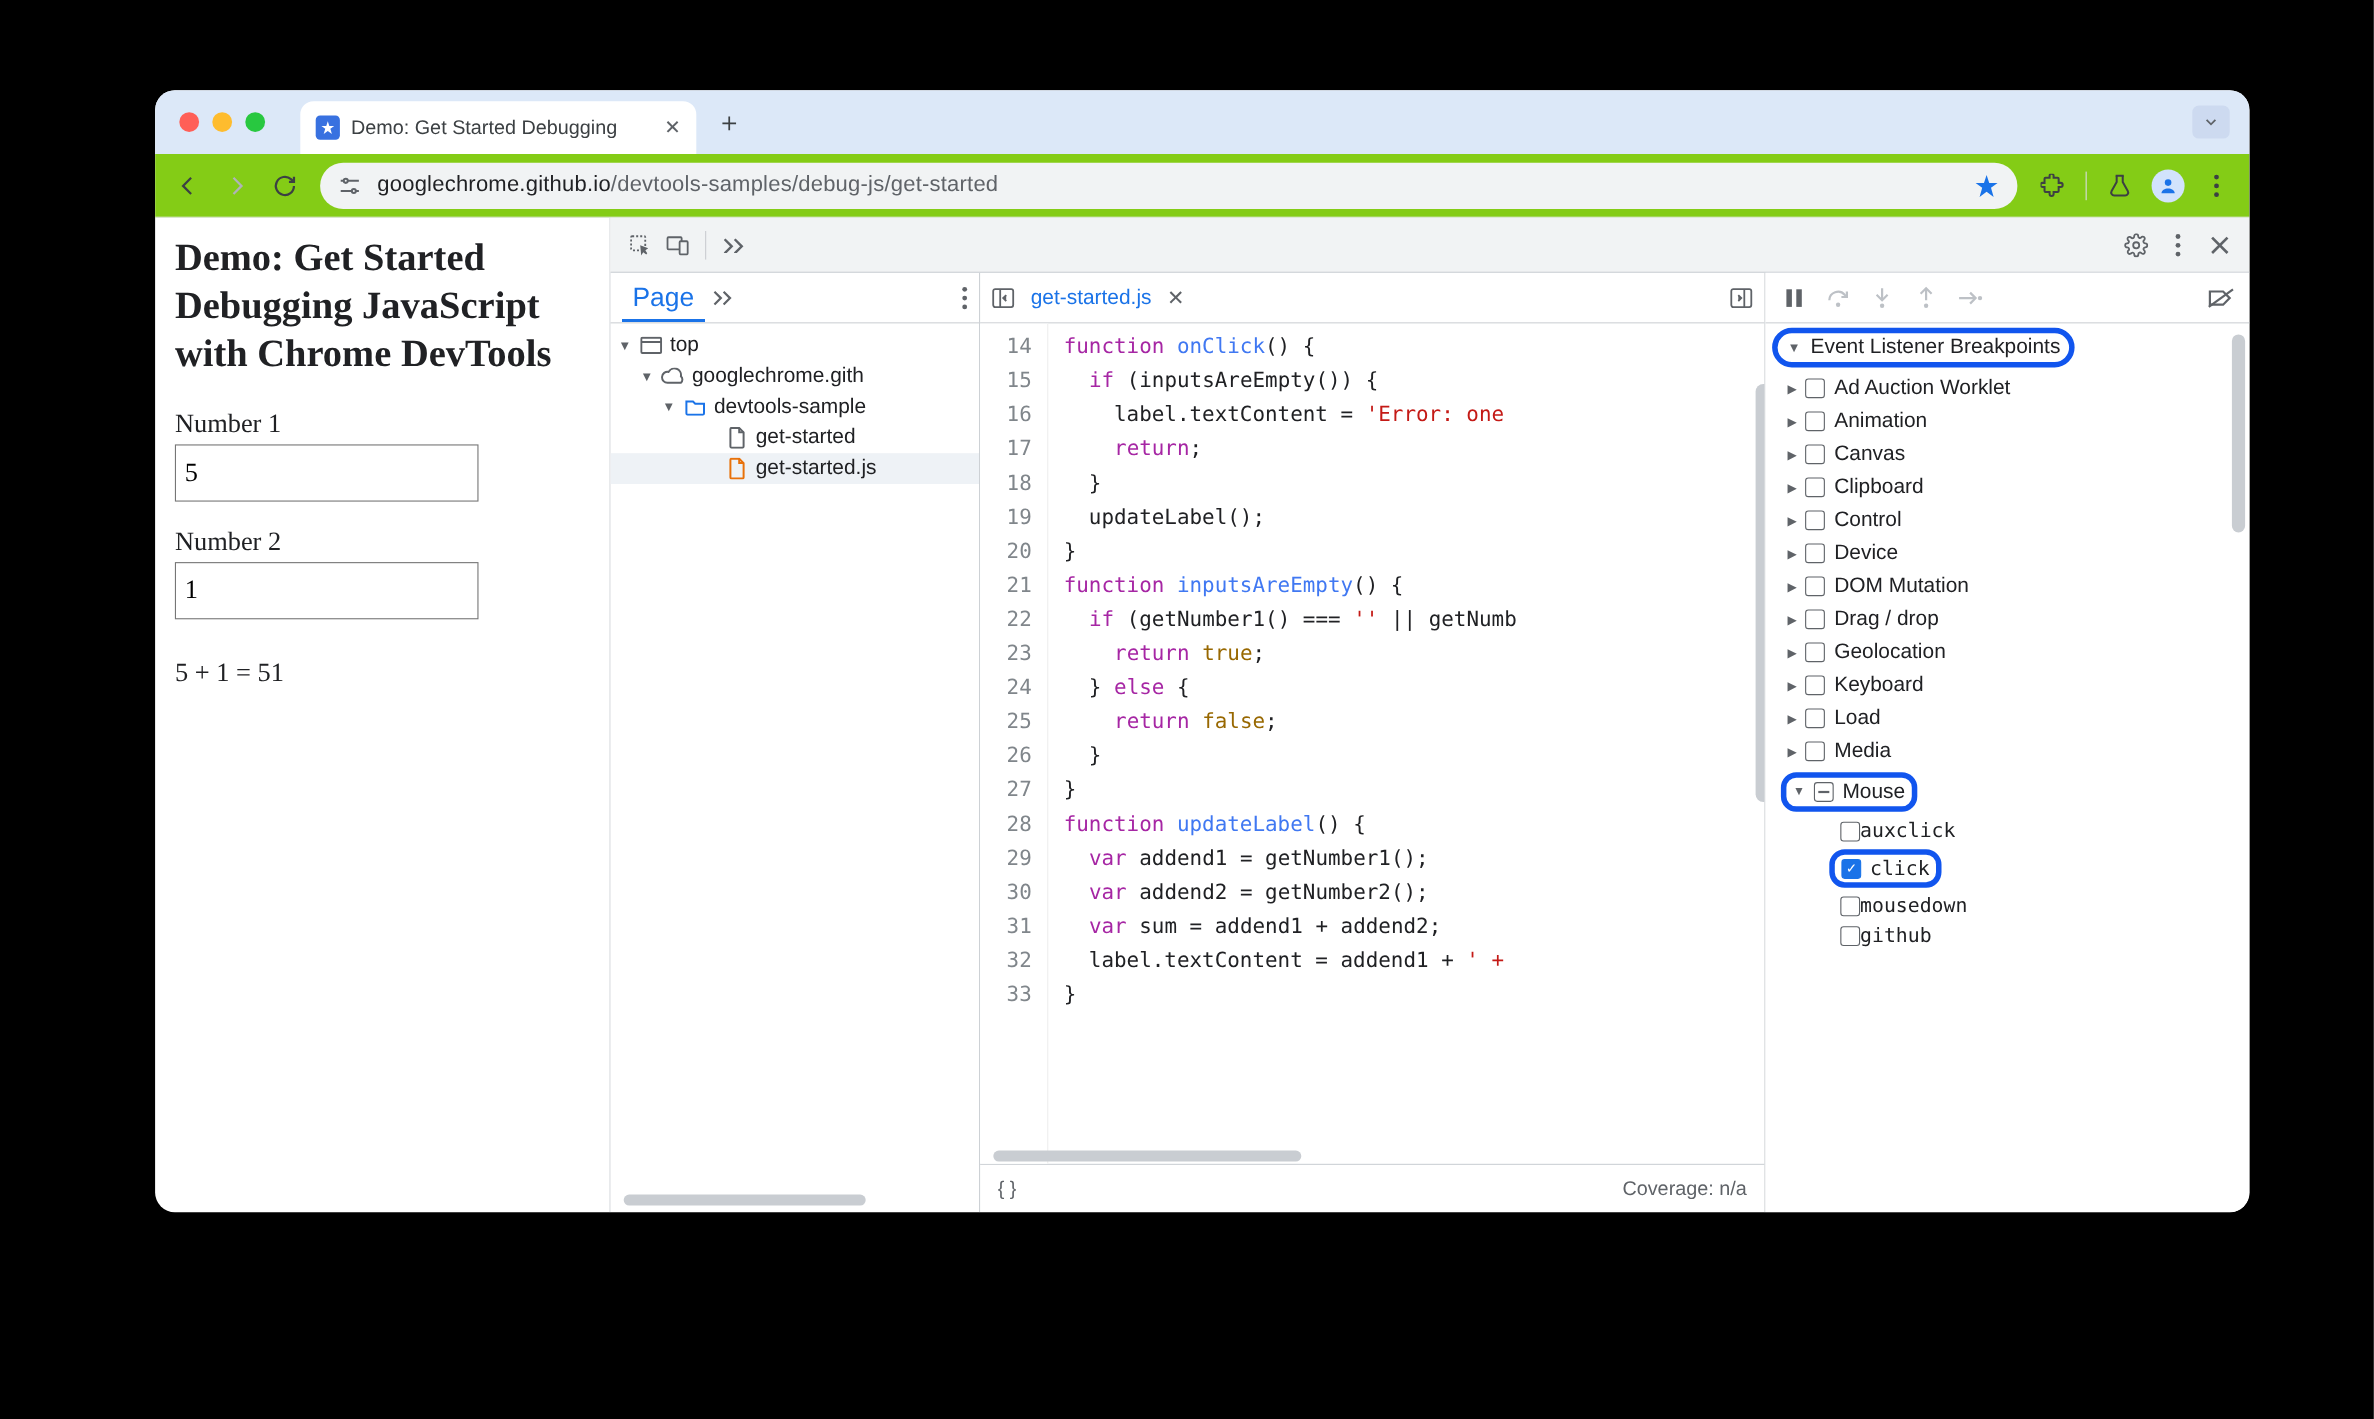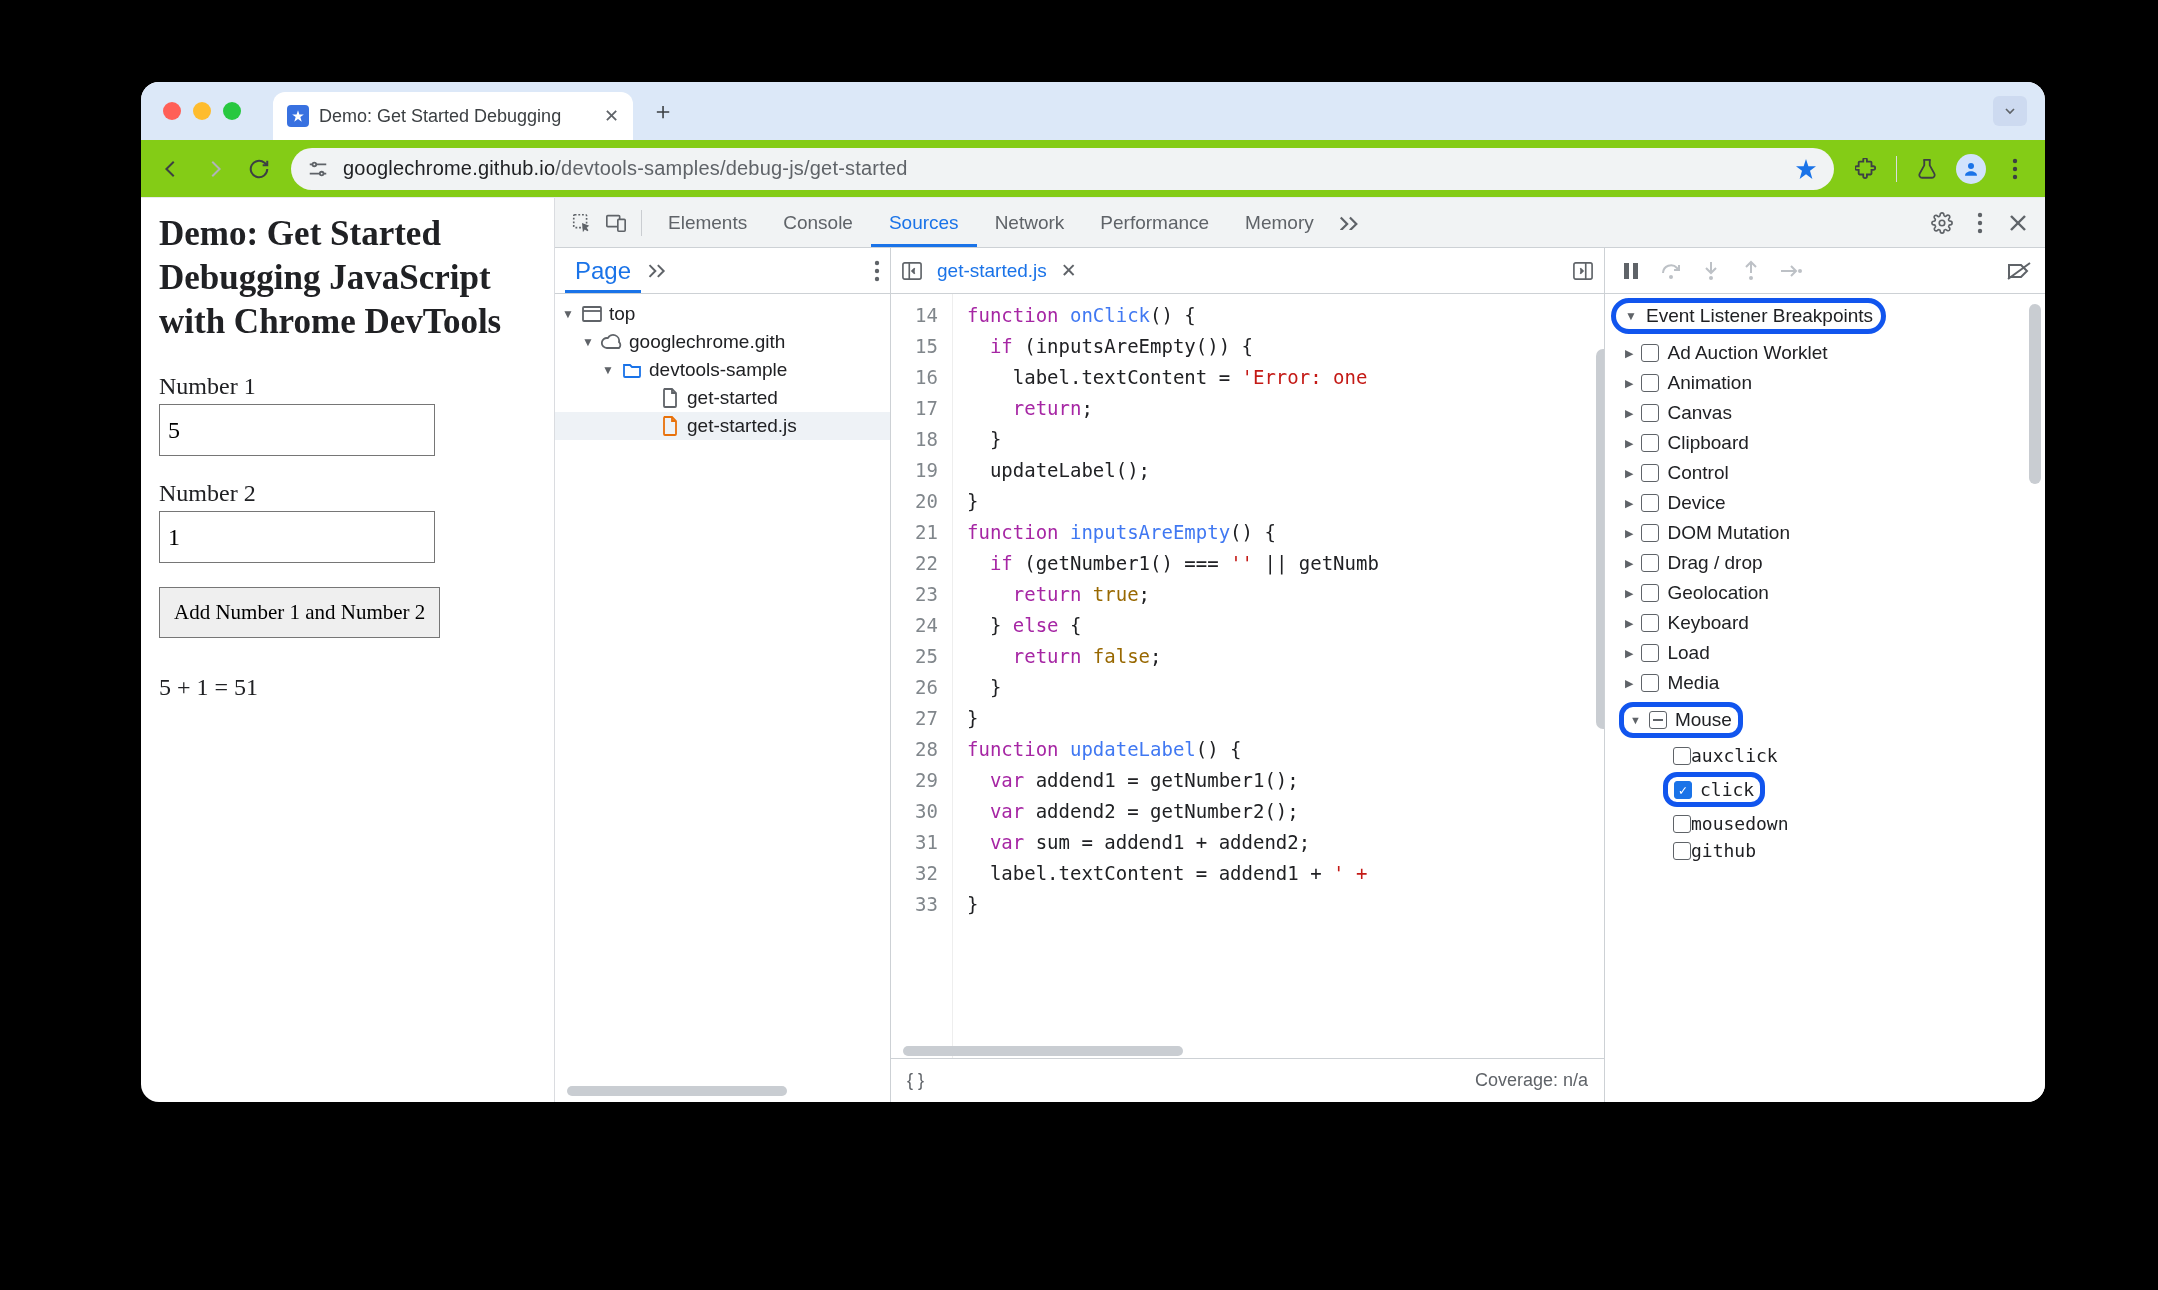--- a/index.html
+++ b/index.html
@@ -200,47 +200,38 @@
       </div>
   </div>
 
   <div class="content">
     <div class="page-col">
       <h1>Demo: Get Started Debugging JavaScript with Chrome DevTools</h1>
       <div class="numlabel">Number 1</div>
       <input class="numinput" value="5" style="">
       <div class="numlabel">Number 2</div>
       <input class="numinput" value="1" style="">
-      <button class="addbtn">Add Number 1 and Number 2</button>
       <div class="result">5 + 1 = 51</div>
     </div>
 
     <div class="devtools">
       <div class="dt-tabs">
         <div class="ticon">
             <svg width="22" height="22" viewBox="0 0 24 24" fill="none" stroke="#5f6368" stroke-width="1.8">
               <rect x="3" y="3" width="14" height="14" rx="1" stroke-dasharray="2 2"></rect>
               <path d="M12 12l8 3-3 2 2 3-1 1-3-2-2 3z" fill="#5f6368" stroke="none"></path>
             </svg>
           </div>
         <div class="ticon">
             <svg width="24" height="22" viewBox="0 0 24 24" fill="none" stroke="#5f6368" stroke-width="1.8">
               <rect x="2" y="4" width="14" height="12" rx="1"></rect>
               <rect x="14" y="8" width="8" height="13" rx="1" fill="#f1f3f4"></rect>
             </svg>
           </div>
         <div class="dt-vsep"></div>
-        <div id="dt-tabs-host" style="display: flex; height: 100%;">
-            <div class="dt-tab">Elements</div>
-            <div class="dt-tab">Console</div>
-            <div class="dt-tab active">Sources</div>
-            <div class="dt-tab">Network</div>
-            <div class="dt-tab">Performance</div>
-            <div class="dt-tab">Memory</div>
-          </div>
         <div class="ticon">
             <svg width="22" height="14" viewBox="0 0 24 14" fill="none" stroke="#5f6368" stroke-width="2.4">
               <polyline points="3 3 10 10 3 17" transform="translate(0 -2)"></polyline>
               <polyline points="13 3 20 10 13 17" transform="translate(0 -2)"></polyline>
             </svg>
           </div>
         <div class="dt-rt">
           <div class="ticon">
               <svg width="22" height="22" viewBox="0 0 24 24" fill="none" stroke="#5f6368" stroke-width="1.8">
                 <circle cx="12" cy="12" r="3"></circle>

